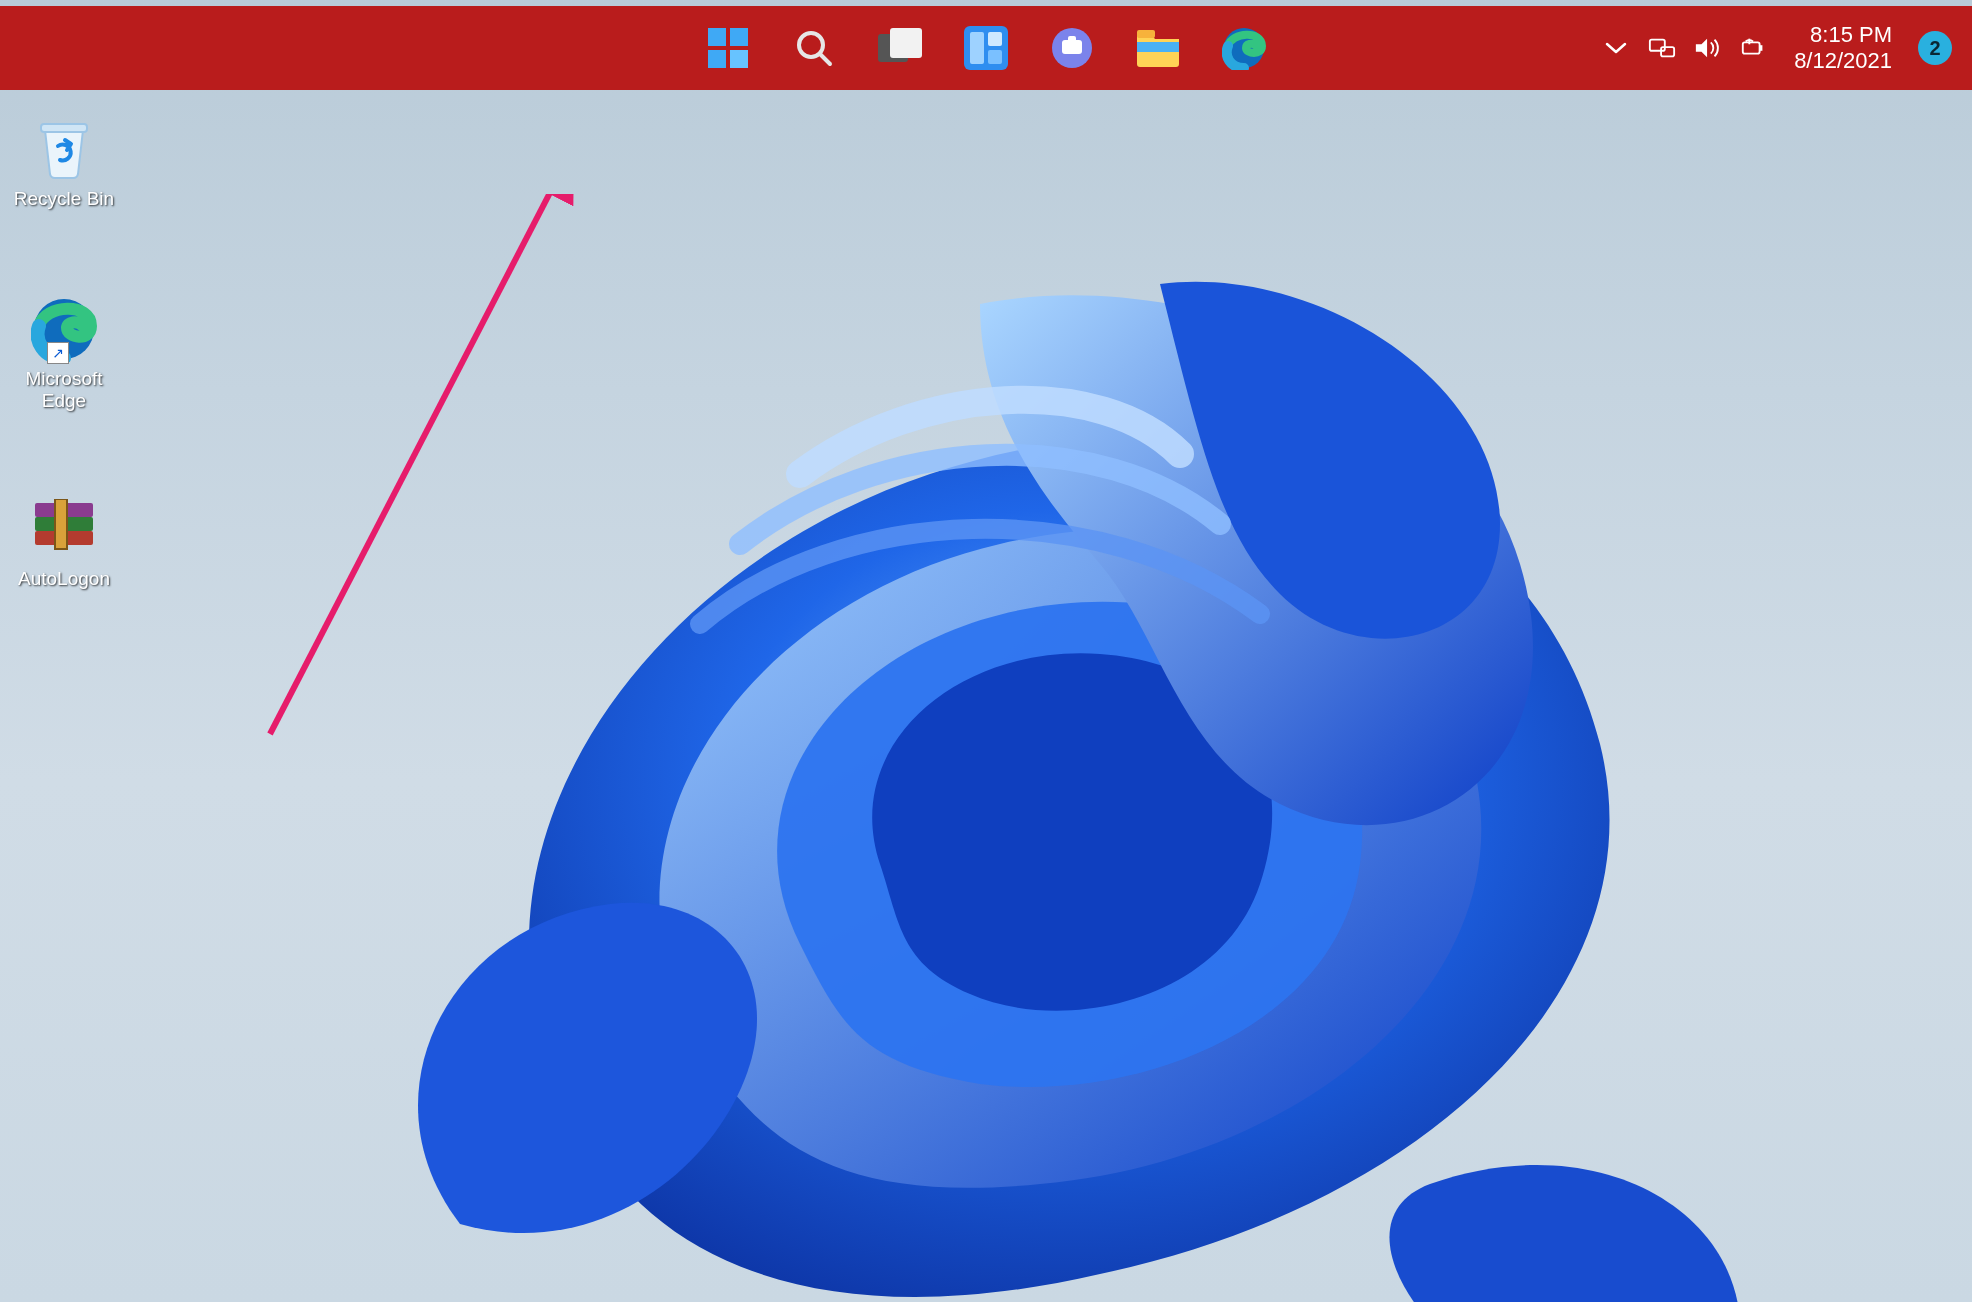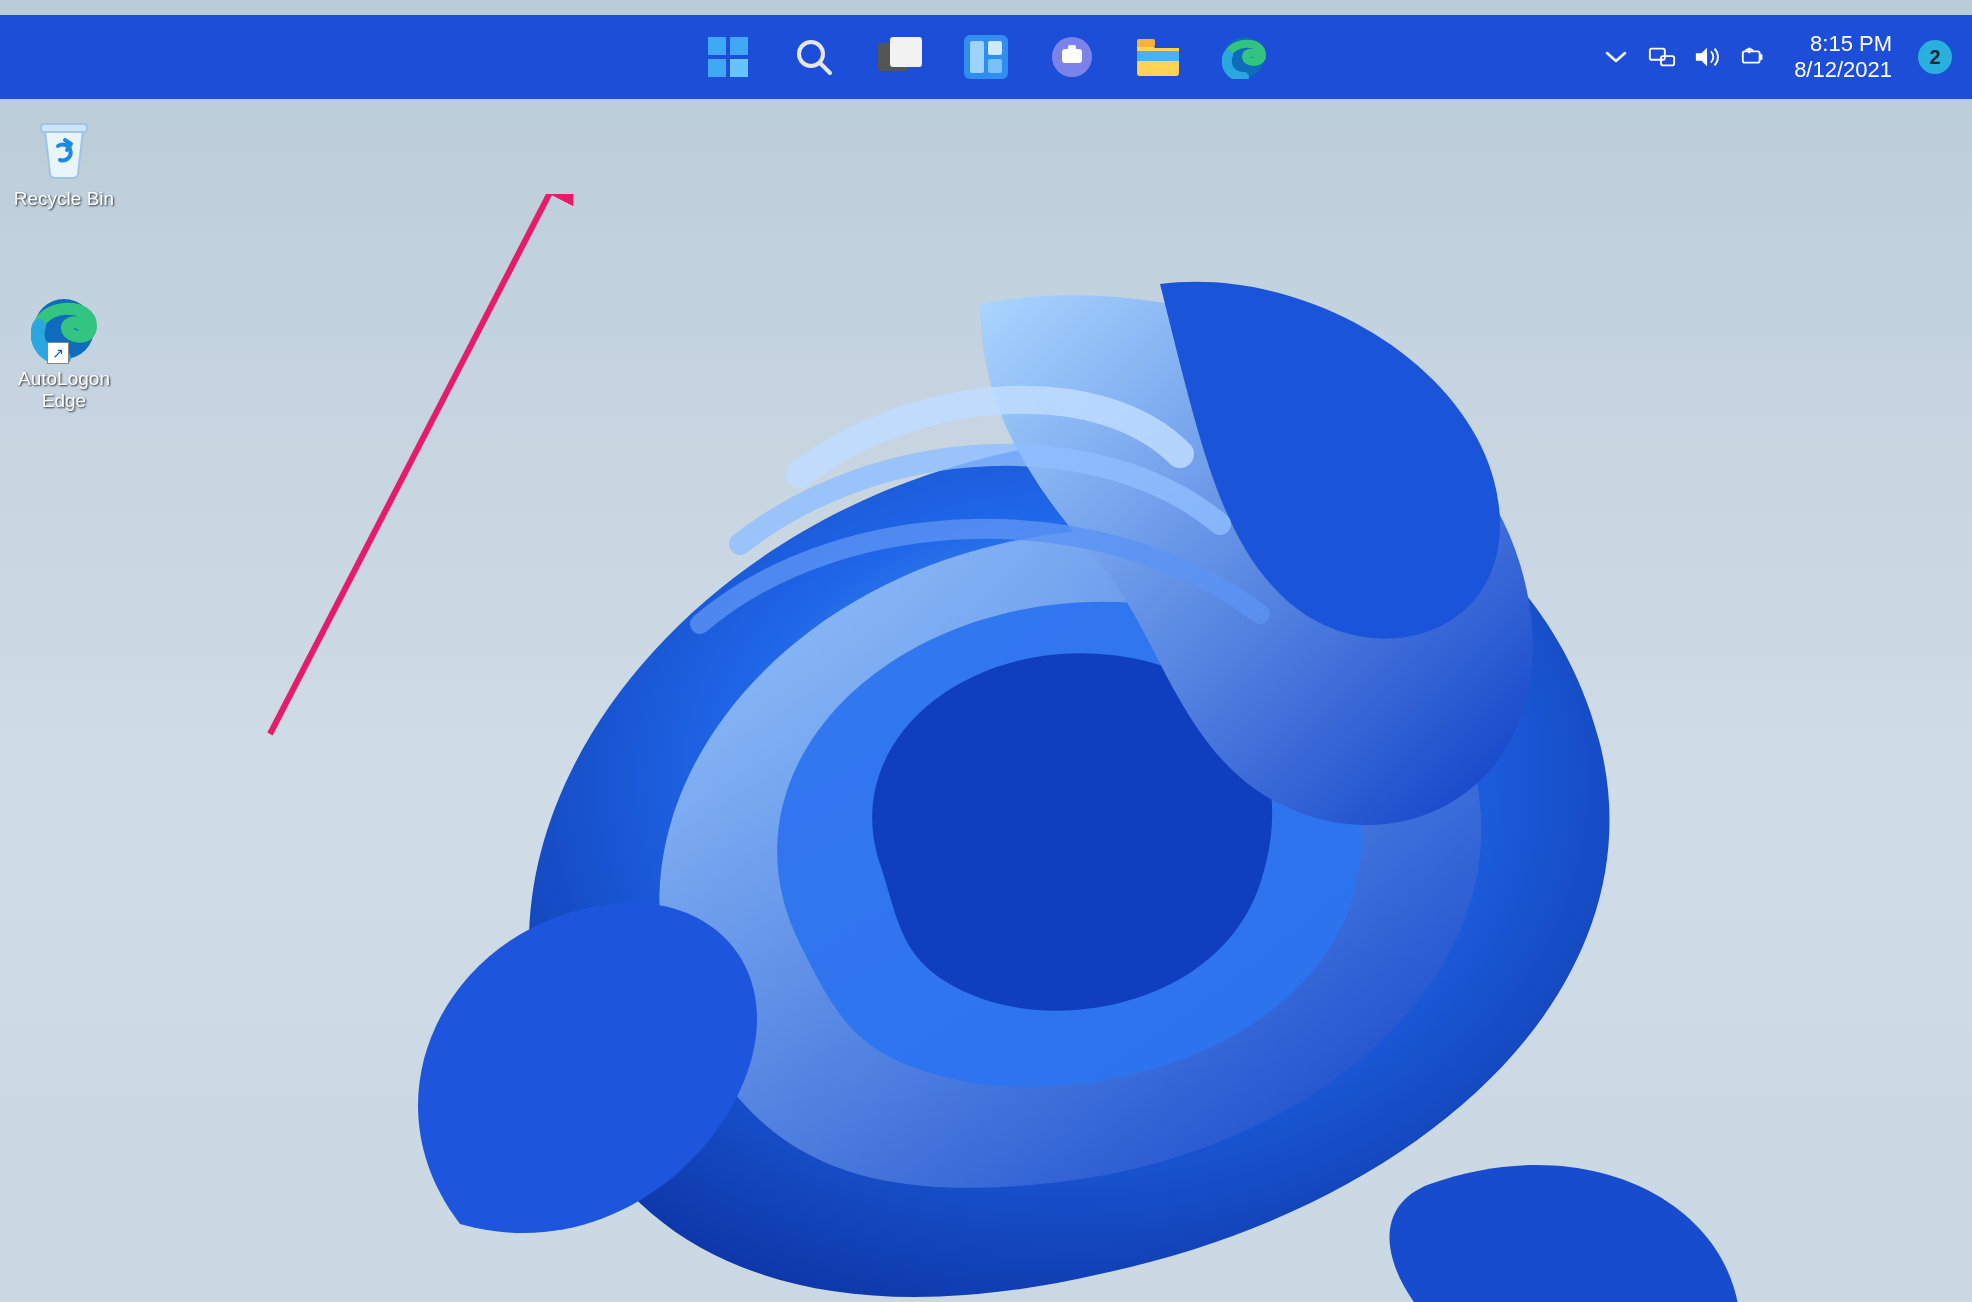--- a/index.html
+++ b/index.html
@@ -6,23 +6,23 @@
   html, body { width: 1972px; height: 1302px; overflow: hidden; font-family: "Segoe UI", Arial, sans-serif; }
   
   body {
     background: linear-gradient(180deg, #b9cbd8 0%, #c5d4e0 30%, #d0dce6 60%, #cad8e3 100%);
     position: relative;
   }
 
   
   .taskbar {
     position: absolute;
-    top: 15px; left: 0; right: 0;
+    top: 6px; left: 0; right: 0;
     height: 84px;
-    background: #1d4ed8;
+    background: #b91c1c;
     display: flex;
     align-items: center;
     justify-content: center;
   }
   .taskbar-center {
     display: flex;
     align-items: center;
     gap: 40px;
   }
   .tb-item {
@@ -241,23 +241,35 @@
 
   <div class="dicon" style="left:4px; top:210px;">
     <div class="icon-box" style="position:relative;">
       <svg width="66" height="66" viewBox="0 0 66 66">
         <circle cx="33" cy="33" r="30" fill="#0f6cbd"></circle>
         <path d="M8 30 C14 8, 60 6, 60 30 C60 46, 36 42, 36 32 C36 26, 46 24, 52 30" fill="none" stroke="#33c481" stroke-width="12" stroke-linecap="round"></path>
         <path d="M33 62 C12 62, 3 44, 8 30" fill="none" stroke="#29a7de" stroke-width="14" stroke-linecap="round"></path>
       </svg>
       <div class="shortcut-arrow">↗</div>
     </div>
-    <div class="label">AutoLogon Edge</div>
-  </div>
-
+    <div class="label">Microsoft Edge</div>
+  </div>
+
+  <div class="dicon" style="left:4px; top:410px;">
+    <div class="icon-box">
+      <svg width="66" height="60" viewBox="0 0 66 60">
+        <rect x="4" y="4" width="58" height="14" rx="2" fill="#8a3b8f"></rect>
+        <rect x="4" y="18" width="58" height="14" rx="2" fill="#2f7d38"></rect>
+        <rect x="4" y="32" width="58" height="14" rx="2" fill="#b43b2f"></rect>
+        <rect x="24" y="0" width="12" height="50" fill="#d9a23a"></rect>
+        <rect x="24" y="0" width="12" height="50" fill="none" stroke="#7b5618" stroke-width="2"></rect>
+      </svg>
+    </div>
+    <div class="label">AutoLogon</div>
+  </div>
 
   <svg class="annotation-arrow" viewBox="0 0 350 560">
     <defs>
       <marker id="ah" viewBox="0 0 12 12" refX="10" refY="6" markerWidth="9" markerHeight="9" orient="auto-start-reverse">
         <path d="M0 0 L12 6 L0 12 Z" fill="#e61c6b"></path>
       </marker>
     </defs>
     <line x1="20" y1="540" x2="320" y2="-40" stroke="#e61c6b" stroke-width="6" marker-end="url(#ah)"></line>
   </svg>
 

